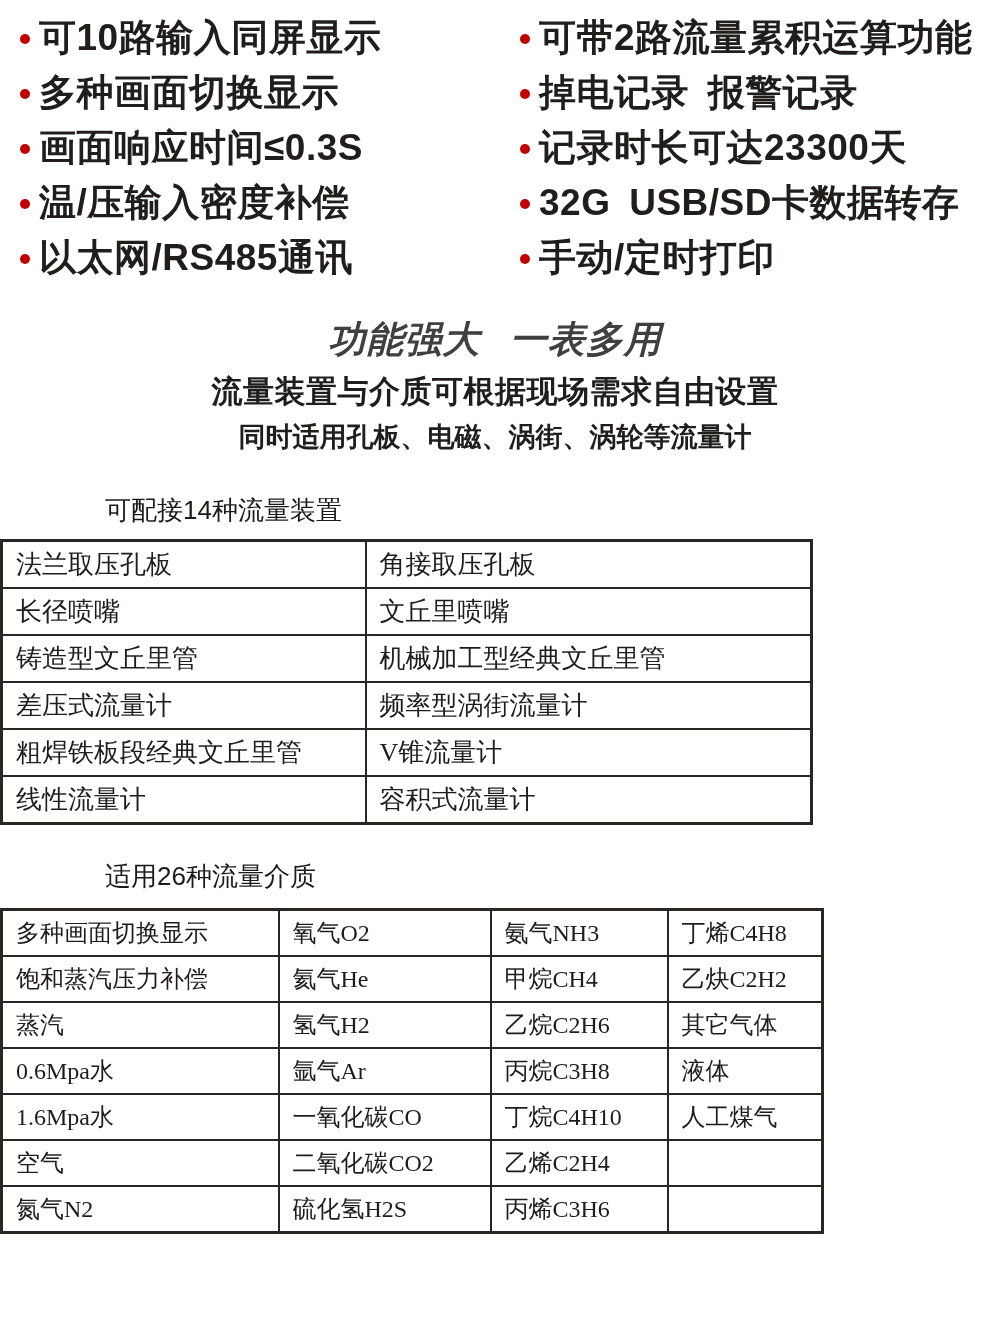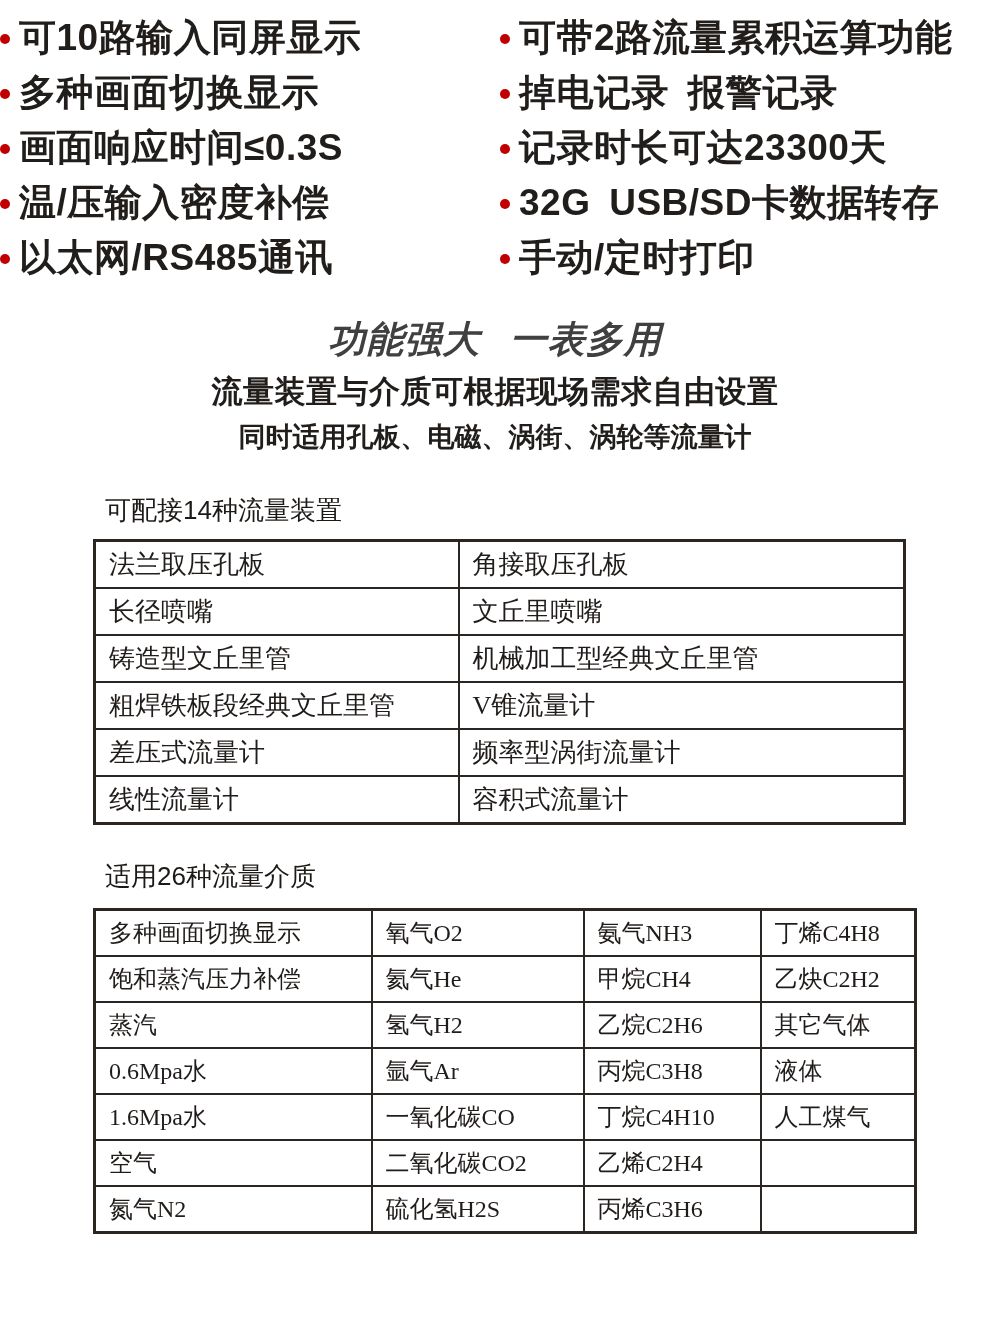--- a/index.html
+++ b/index.html
@@ -3,21 +3,21 @@
 <meta charset="utf-8">
 <style>
   html,body{margin:0;padding:0;}
   body{
     width:990px;height:1344px;background:#ffffff;
     font-family:"Liberation Sans",sans-serif;color:#201d1b;
   }
   .page{position:relative;width:990px;height:1344px;overflow:hidden;background:#fff;}
 
   
-  .features{display:flex;padding-top:10px;}
+  .features{display:flex;padding-top:10px;padding-left:20px;}
   ul.feat{list-style:none;margin:0;padding:0;}
   .col-left{width:500px;padding-left:55px;box-sizing:border-box;flex:0 0 auto;}
   .col-right{flex:1 1 auto;}
   li.feat-item{
     display:flex;align-items:center;height:55px;
     font-size:37px;font-weight:bold;letter-spacing:.5px;
     word-spacing:8px;white-space:pre;
   }
   .dot{flex:0 0 auto;width:10px;height:10px;border-radius:50%;background:#c00000;margin-right:9px;margin-top:2px;}
 
@@ -27,21 +27,21 @@
   .intro-line1{margin:14px 0 0;font-size:31px;line-height:30px;font-weight:600;letter-spacing:.5px;}
   .intro-line2{margin:16px 0 0;font-size:27px;line-height:28px;font-weight:600;}
 
   
   .tbl-label{margin-left:105px;font-size:26px;line-height:31px;font-weight:500;color:#1c1916;}
   .label-1{margin-top:44px;}
   .label-2{margin-top:36px;}
 
   
   table.spec{
-    border-collapse:collapse;table-layout:fixed;margin-left:93px;
+    border-collapse:collapse;table-layout:fixed;
     border:3px solid #2b2622;background:#fff;
     font-family:"Liberation Serif",serif;color:#201c1a;
   }
   table.spec td{
     border:2px solid #2b2622;vertical-align:middle;
     padding:0 4px 0 13px;overflow:hidden;white-space:nowrap;
   }
   .device-table{width:813px;margin-top:13px;}
   .device-table td{height:45px;font-size:26px;}
   .media-table{width:824px;margin-top:16px;}
@@ -89,26 +89,26 @@
           </tr>
           <tr>
             <td>长径喷嘴</td>
             <td>文丘里喷嘴</td>
           </tr>
           <tr>
             <td>铸造型文丘里管</td>
             <td>机械加工型经典文丘里管</td>
           </tr>
           <tr>
+            <td>差压式流量计</td>
+            <td>频率型涡街流量计</td>
+          </tr>
+          <tr>
             <td>粗焊铁板段经典文丘里管</td>
             <td>V锥流量计</td>
-          </tr>
-          <tr>
-            <td>差压式流量计</td>
-            <td>频率型涡街流量计</td>
           </tr>
           <tr>
             <td>线性流量计</td>
             <td>容积式流量计</td>
           </tr>
         </tbody>
     </table>
   </section>
 
   <section>

